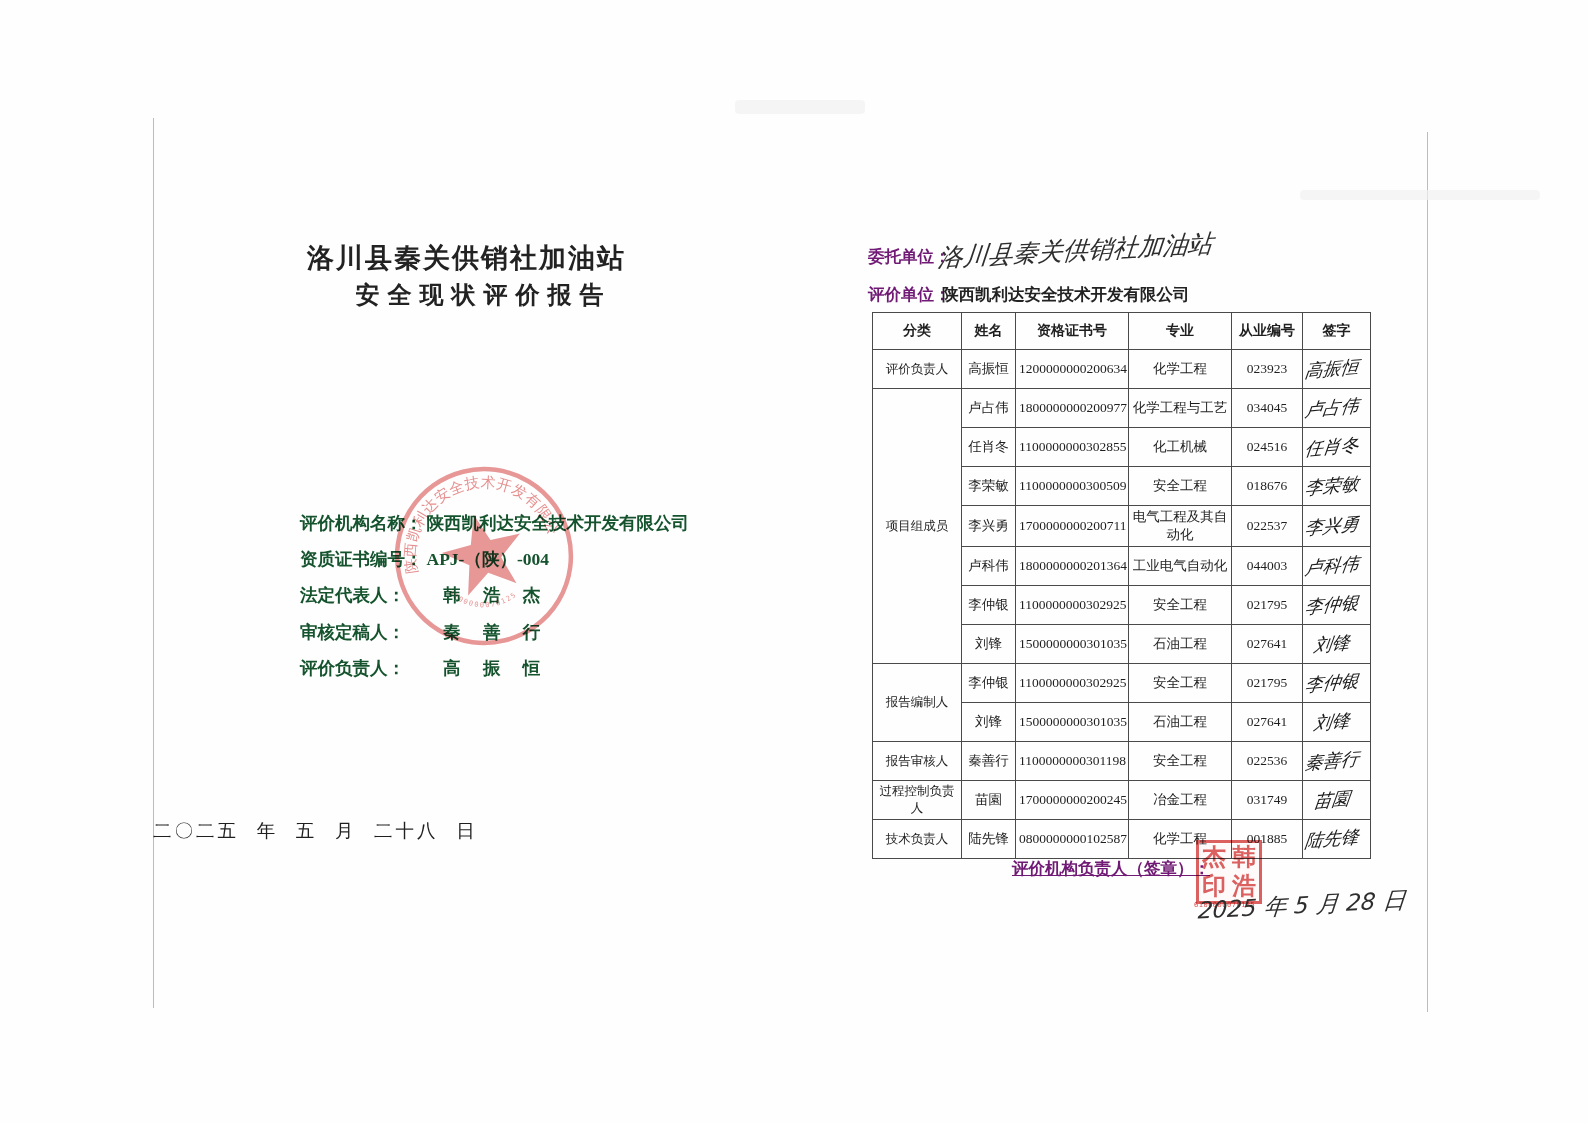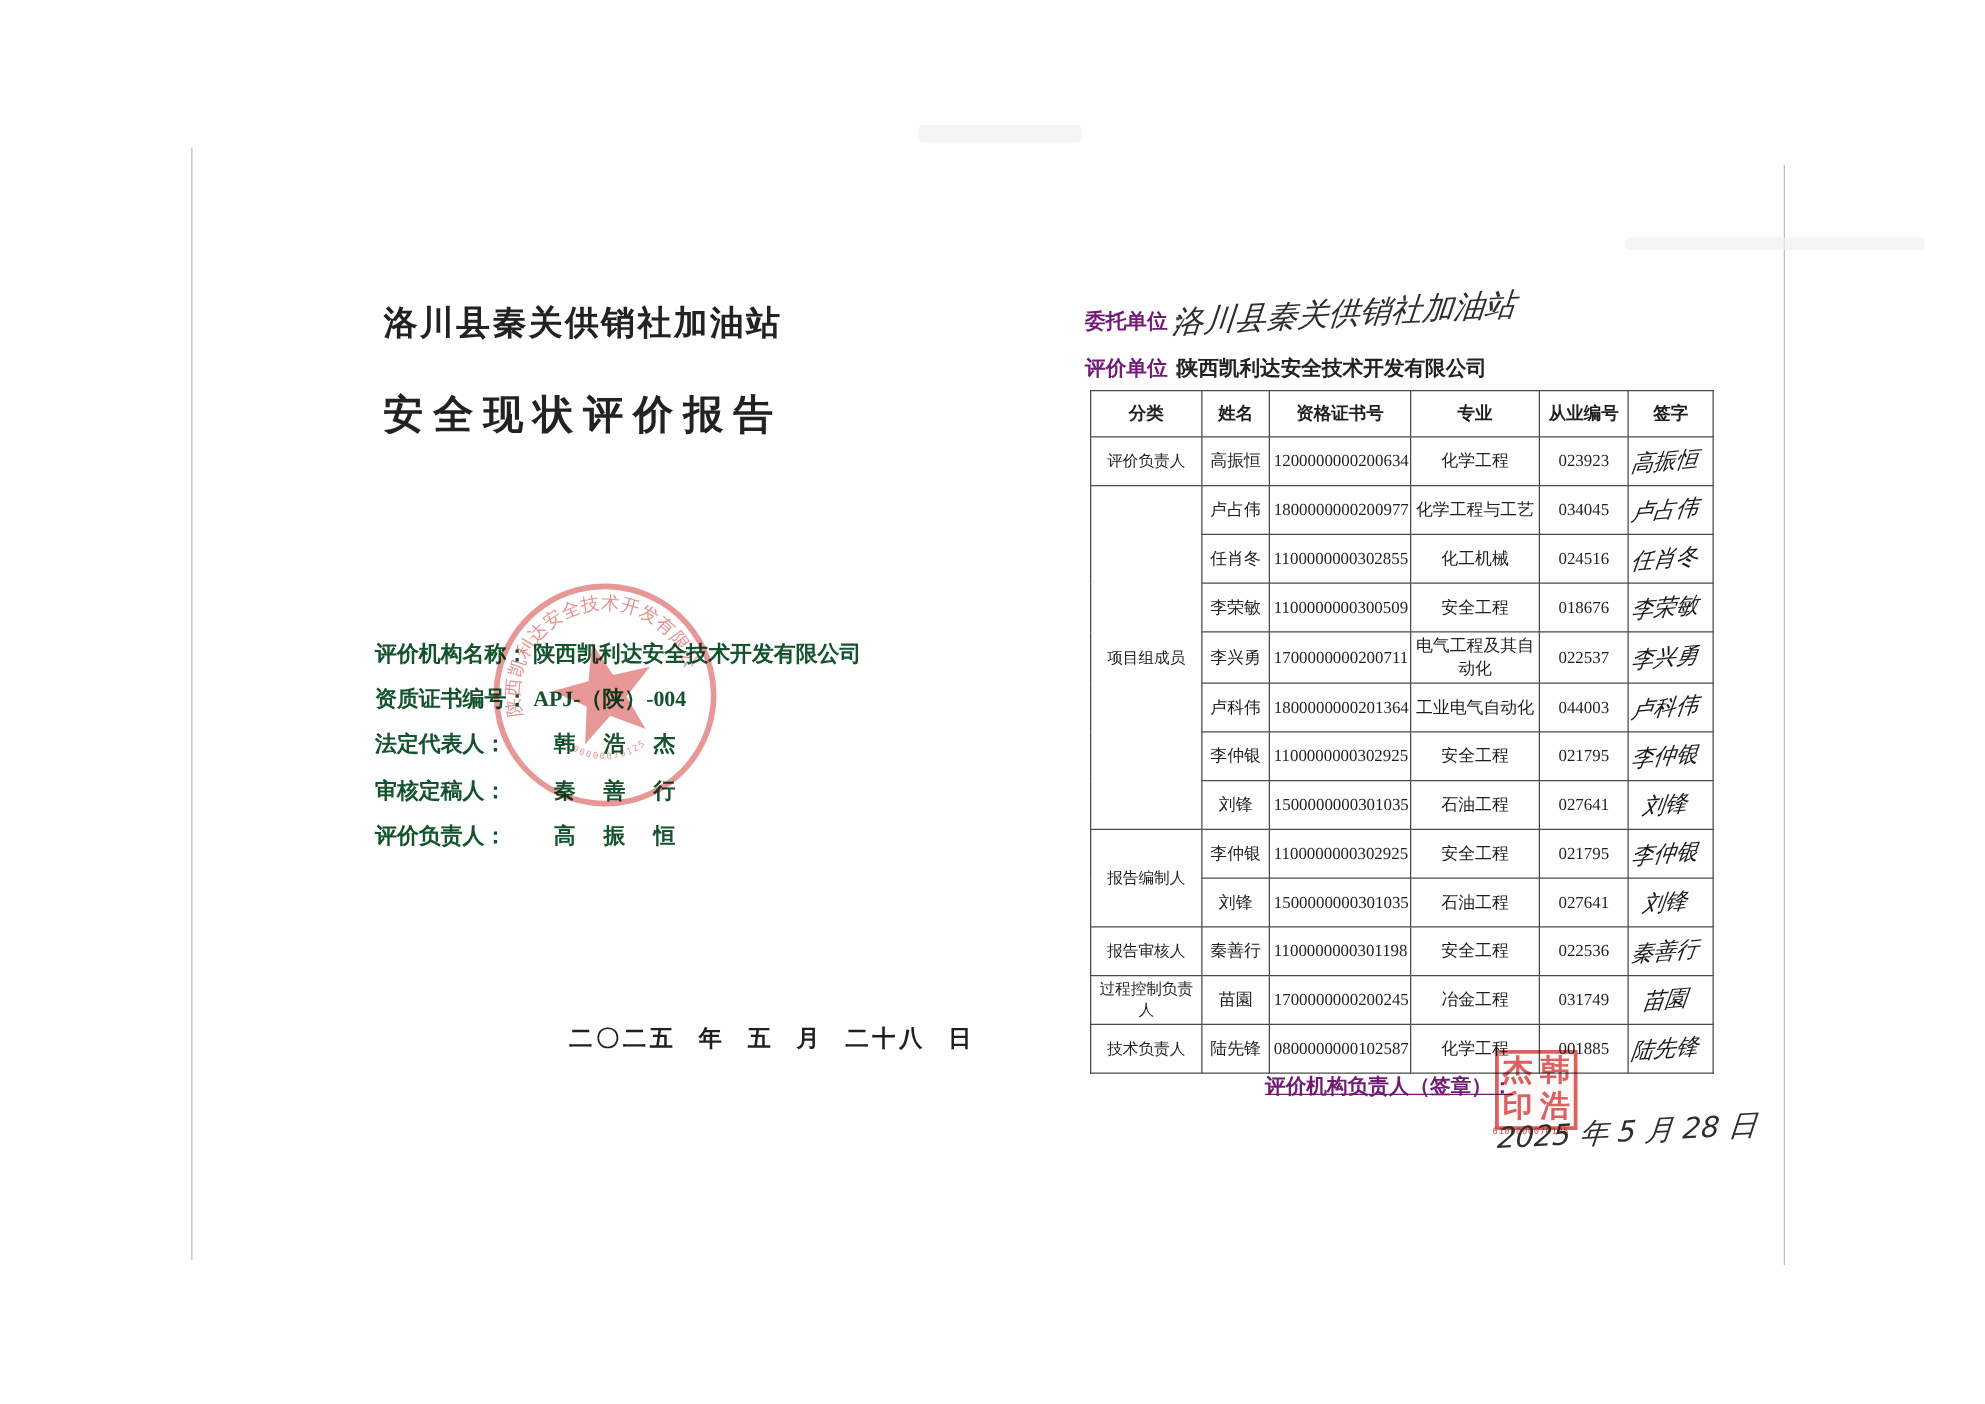--- a/index.html
+++ b/index.html
@@ -6,25 +6,25 @@
   #canvas{position:relative;width:1588px;height:1123px;background:#fefefe;overflow:hidden;
           font-family:"Liberation Serif","DejaVu Serif",serif;color:#1f1f1f;}
   .abs{position:absolute;}
   
   .edge-line{position:absolute;width:1px;background:#ababab;opacity:.8;}
   .smudge{position:absolute;background:#f1f1f1;border-radius:4px;opacity:.7;}
 
   
   .cover-title{width:627px;left:153px;text-align:center;font-weight:bold;color:#222;}
   #cover-title-1{top:240px;font-size:27px;letter-spacing:2px;}
-  #cover-title-2{top:310px;font-size:32px;letter-spacing:8px;}
+  #cover-title-2{top:279px;font-size:24px;letter-spacing:8px;padding-left:17px;}
   .field-line{left:300px;font-size:17.5px;font-weight:bold;white-space:nowrap;color:#14532d;}
   .field-line .val{margin-left:4px;}
   .field-line.name-row .val{margin-left:38px;letter-spacing:9px;}
-  #cover-date{left:153px;width:627px;top:818px;text-align:right;font-size:18.5px;font-weight:bold;
+  #cover-date{left:153px;width:627px;top:818px;text-align:left;font-size:18.5px;font-weight:normal;
               letter-spacing:3px;word-spacing:10px;}
 
   
   #round-seal{left:388px;top:460px;width:192px;height:192px;mix-blend-mode:multiply;
               transform:rotate(-14deg);opacity:.85;}
 
   
   #table-title{left:872px;top:202px;width:498px;text-align:center;font-weight:bold;font-size:16.5px;
                font-family:"Liberation Sans","DejaVu Sans",sans-serif;color:#222;}
   .unit-label{font-weight:bold;font-size:16.5px;font-family:"Liberation Sans","DejaVu Sans",sans-serif;color:#701a75;}

